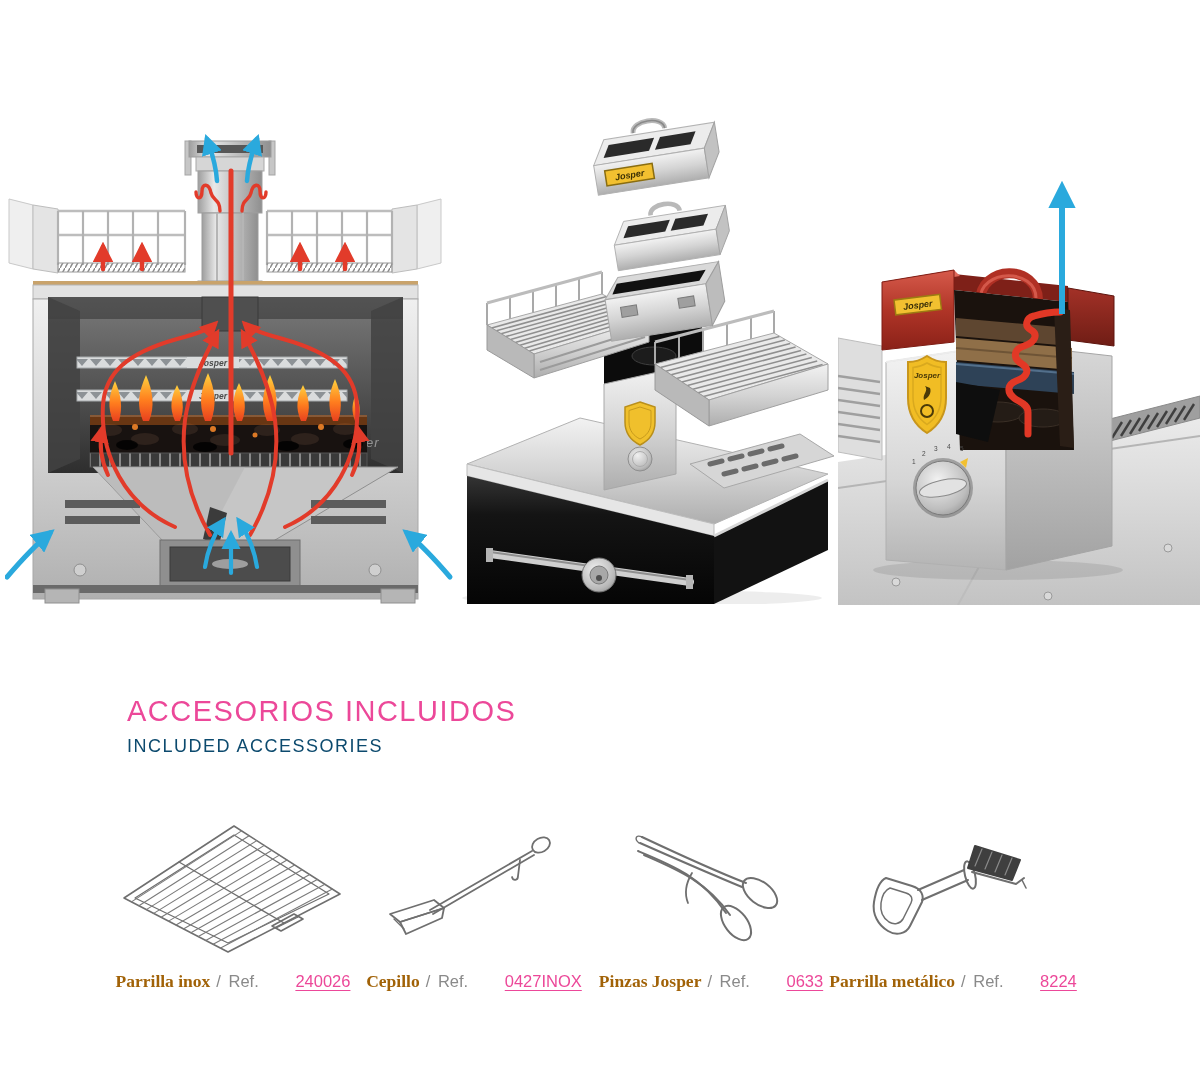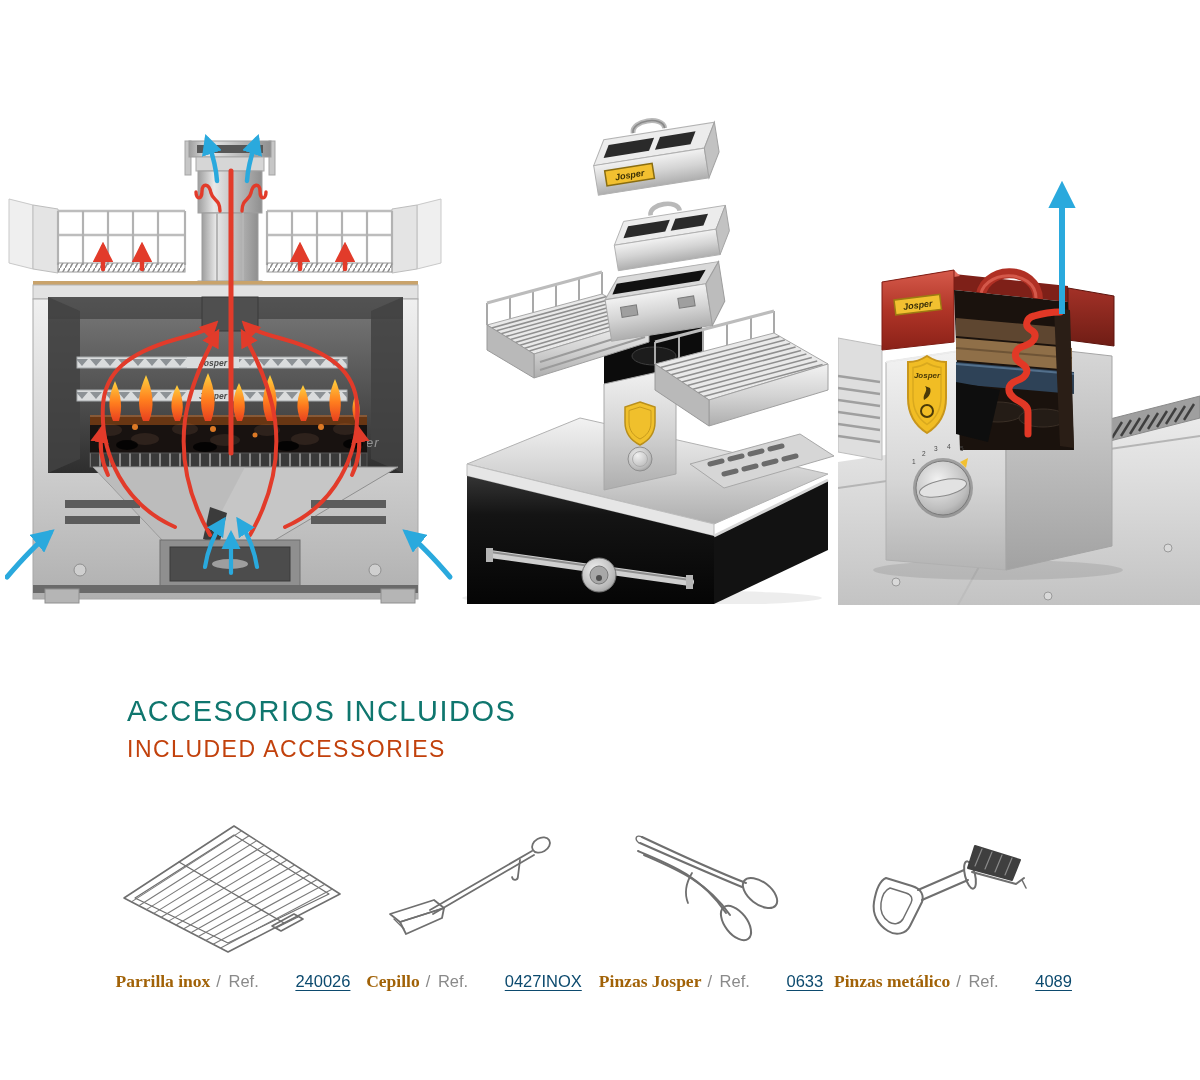--- a/index.html
+++ b/index.html
@@ -1,29 +1,29 @@
 <!DOCTYPE html>
 <html><head>
 <meta charset="utf-8">
 <style>
   html,body{margin:0;padding:0;background:#ffffff;}
   .page{position:relative;width:1200px;height:1080px;background:#ffffff;overflow:hidden;
         font-family:"Liberation Sans",sans-serif;}
   .fig{position:absolute;}
   .fig svg{display:block;}
   .title-es{position:absolute;left:127px;top:695px;font-size:29px;letter-spacing:1.5px;
-            color:#0f766e;font-weight:400;}
-  .title-en{position:absolute;left:127px;top:736px;font-size:23px;letter-spacing:1.5px;
-            color:#c2410c;font-weight:400;}
+            color:#ec4899;font-weight:400;}
+  .title-en{position:absolute;left:127px;top:736px;font-size:18px;letter-spacing:1.5px;
+            color:#0c4a6e;font-weight:400;}
   .acc-icon{position:absolute;}
   .caption{position:absolute;top:971px;transform:translateX(-50%);white-space:nowrap;
            font-size:16.5px;color:#8a8a8a;}
   .caption .name{font-weight:bold;font-size:17.5px;color:#a16207;font-family:Liberation Serif, serif;}
   .caption .sep{margin:0 3px 0 6px;}
-  .caption .ref-link{color:#0c4a6e;text-decoration:underline;text-underline-offset:3px;cursor:pointer;margin-left:32px;}
+  .caption .ref-link{color:#ec4899;text-decoration:underline;text-underline-offset:3px;cursor:pointer;margin-left:32px;}
   text{font-family:"Liberation Sans",sans-serif;}
 </style>
 </head>
 <body>
 
 <div class="page">
 
   <div class="fig" style="left:5px;top:115px;width:450px;height:490px;">
   <svg width="450" height="490" viewBox="0 0 450 490">
     <defs>
@@ -574,18 +574,18 @@
     <span class="name">Cepillo</span><span class="sep">/</span>
     <span>Ref.</span>
     <span class="ref-link">0427INOX</span>
   </div>
   <div class="caption" style="left:711px;">
     <span class="name">Pinzas Josper</span><span class="sep">/</span>
     <span>Ref.</span>
     <span class="ref-link">0633</span>
   </div>
   <div class="caption" style="left:953px;">
-    <span class="name">Pinzas metálico</span><span class="sep">/</span>
+    <span class="name">Parrilla metálico</span><span class="sep">/</span>
     <span>Ref.</span>
-    <span class="ref-link">4089</span>
+    <span class="ref-link">8224</span>
   </div>
 
 </div>
 
 </body></html>

